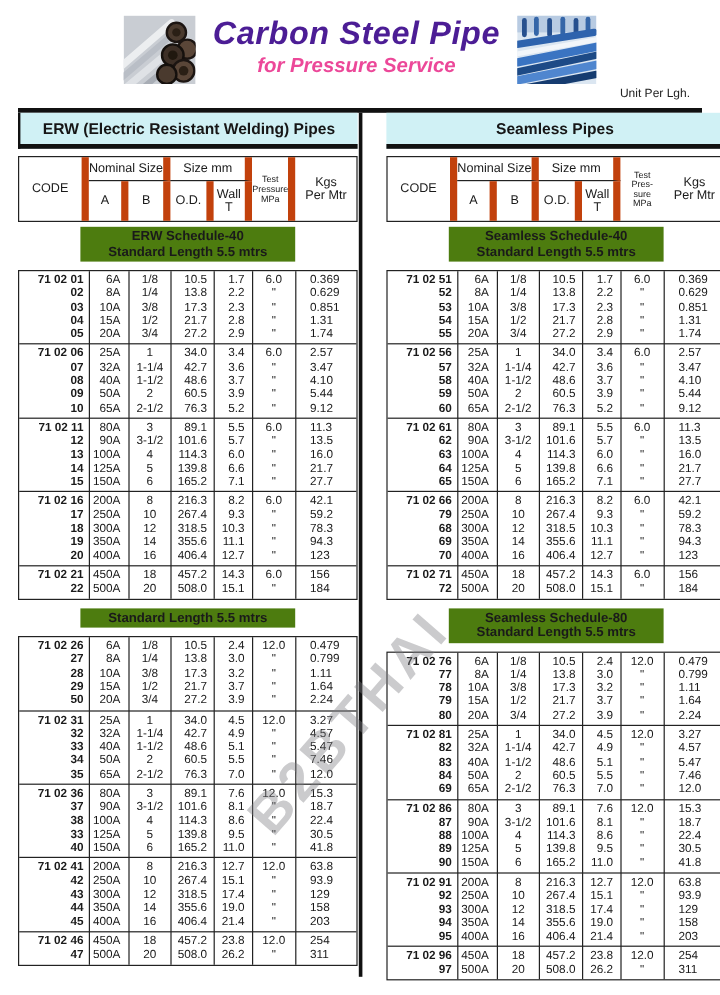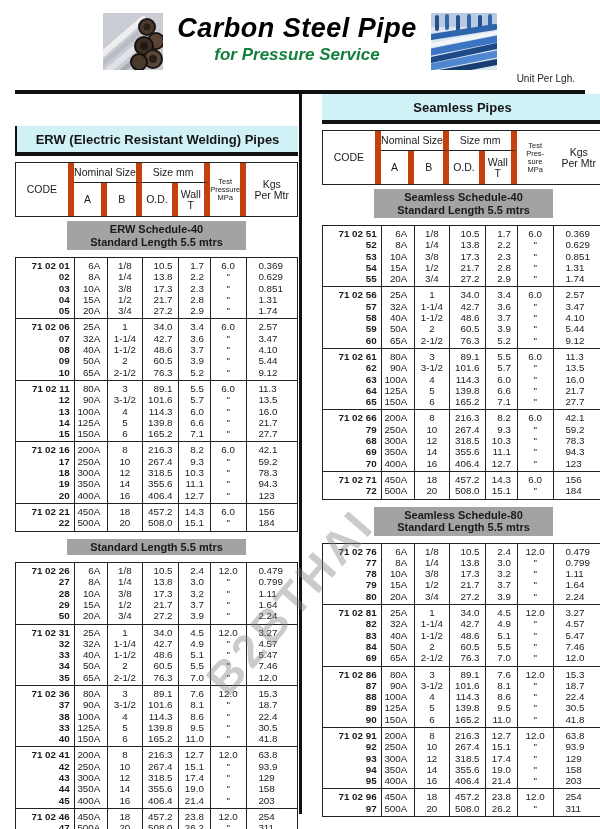--- a/index.html
+++ b/index.html
@@ -6,51 +6,51 @@
   html,body { background:#ffffff; }
   body {
     width:600px; height:829px; position:relative; overflow:hidden;
     font-family:"Liberation Sans", sans-serif; color:#1a1a1a;
   }
   
   .hdr { position:absolute; top:10px; left:0; width:600px; height:62px;
          display:flex; justify-content:center; align-items:center; gap:14px; }
   .photo { width:60px; height:57px; display:block; }
   .title-block { text-align:center; padding-bottom:4px; }
-  .main-title { font-size:27px; font-weight:bold; font-style:italic; color:#000000; letter-spacing:0.5px; }
-  .sub-title  { font-size:17px; font-weight:bold; font-style:italic; color:#15803d; margin-top:1px; }
+  .main-title { font-size:27px; font-weight:bold; font-style:italic; color:#4c1d95; letter-spacing:0.5px; }
+  .sub-title  { font-size:17px; font-weight:bold; font-style:italic; color:#ec4899; margin-top:1px; }
   .unit-note { position:absolute; top:73px; right:25px; font-size:10px; color:#222; }
 
   
   .tables { position:absolute; top:90px; left:15px; width:570px; height:724px;
             border-top:4px solid #111; }
   .divider { position:absolute; left:284px; top:0; width:3px; height:100%; background:#111; }
   .panel { position:absolute; top:0; width:283px; }
   .panel.pleft  { left:0; }
   .panel.pright { left:287px;margin-left:20px; }
 
   .panel-title-band { height:30px; background:#d0f1f5; border-bottom:4px solid #111;
       display:flex; align-items:center; justify-content:center;
       font-weight:bold; font-size:13px; color:#161616; }
-  .pleft  .panel-title-band { border-left:2px solid #111;margin-top:32px; }
+  .pleft  .panel-title-band { border-left:2px solid #111; }
   .pright .panel-title-band { border-right:2px solid #111; }
 
   
   .col-header { margin-top:6px; display:grid; height:55px;
       grid-template-columns:20.5% 12% 12.5% 12.5% 11.5% 13% 18%;
       grid-template-rows:20px 33px;
       border:1px solid #222; }
   .hc { display:flex; align-items:center; justify-content:center; text-align:center;
         font-size:10.5px; line-height:11px; white-space:pre-line; color:#1a1a1a; }
   .hc.small { font-size:7.5px; line-height:8px; }
   .br { border-right:6px solid #c2410c; }
   .bb { border-bottom:1px solid #222; }
 
   
-  .section-band { width:63%; margin:4px auto 7px auto; background:#a3a3a3;
+  .section-band { width:63%; margin:4px auto 7px auto; background:#4d7c0f;
       text-align:center; font-weight:bold; font-size:11px; line-height:12.5px; padding:2px 0; }
 
   
   .data-table { position:relative; border:1px solid #222; border-left:1px solid #222; margin-bottom:7px; }
   .block { padding:2px 0; border-bottom:1px solid #222; }
   .block.last { border-bottom:none; }
   .row { display:grid; grid-template-columns:20.5% 12% 12.5% 12.5% 11.5% 13% 18%;
          height:11.3px; line-height:11.3px; font-size:9.8px; }
   .c-code { text-align:right; padding-right:4px; font-weight:bold; }
   .c-a    { text-align:right; padding-right:7px; }

